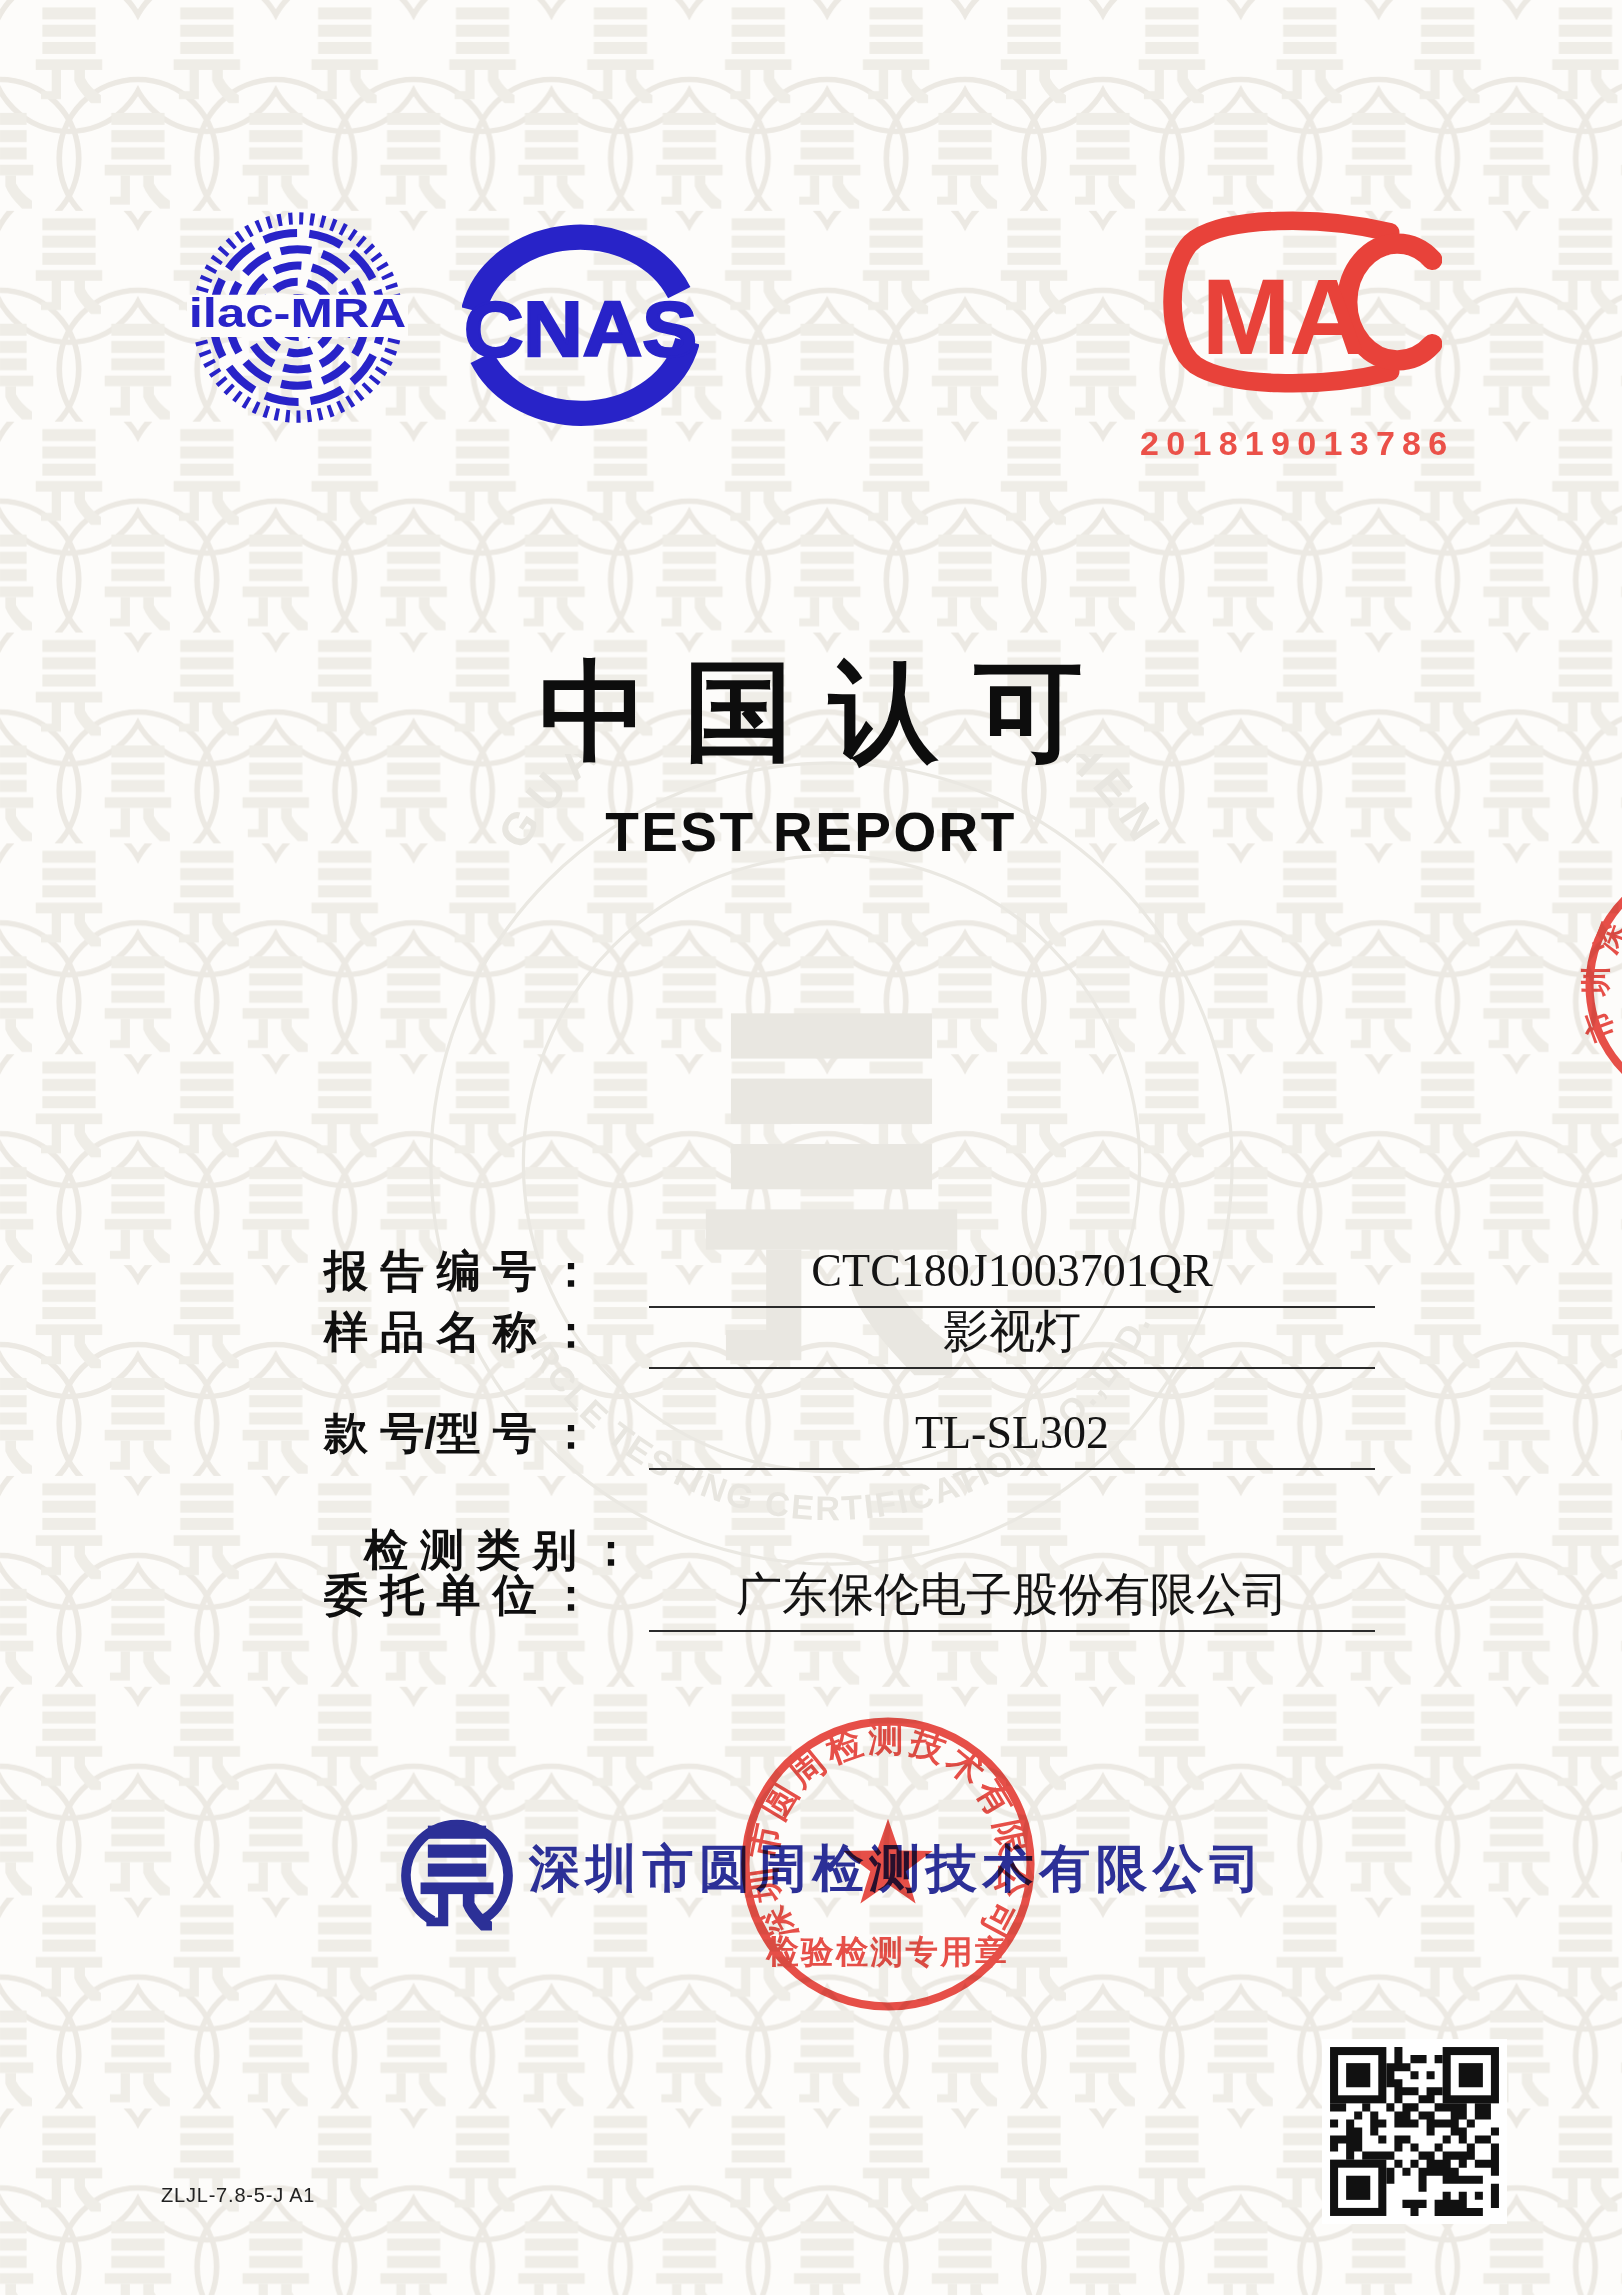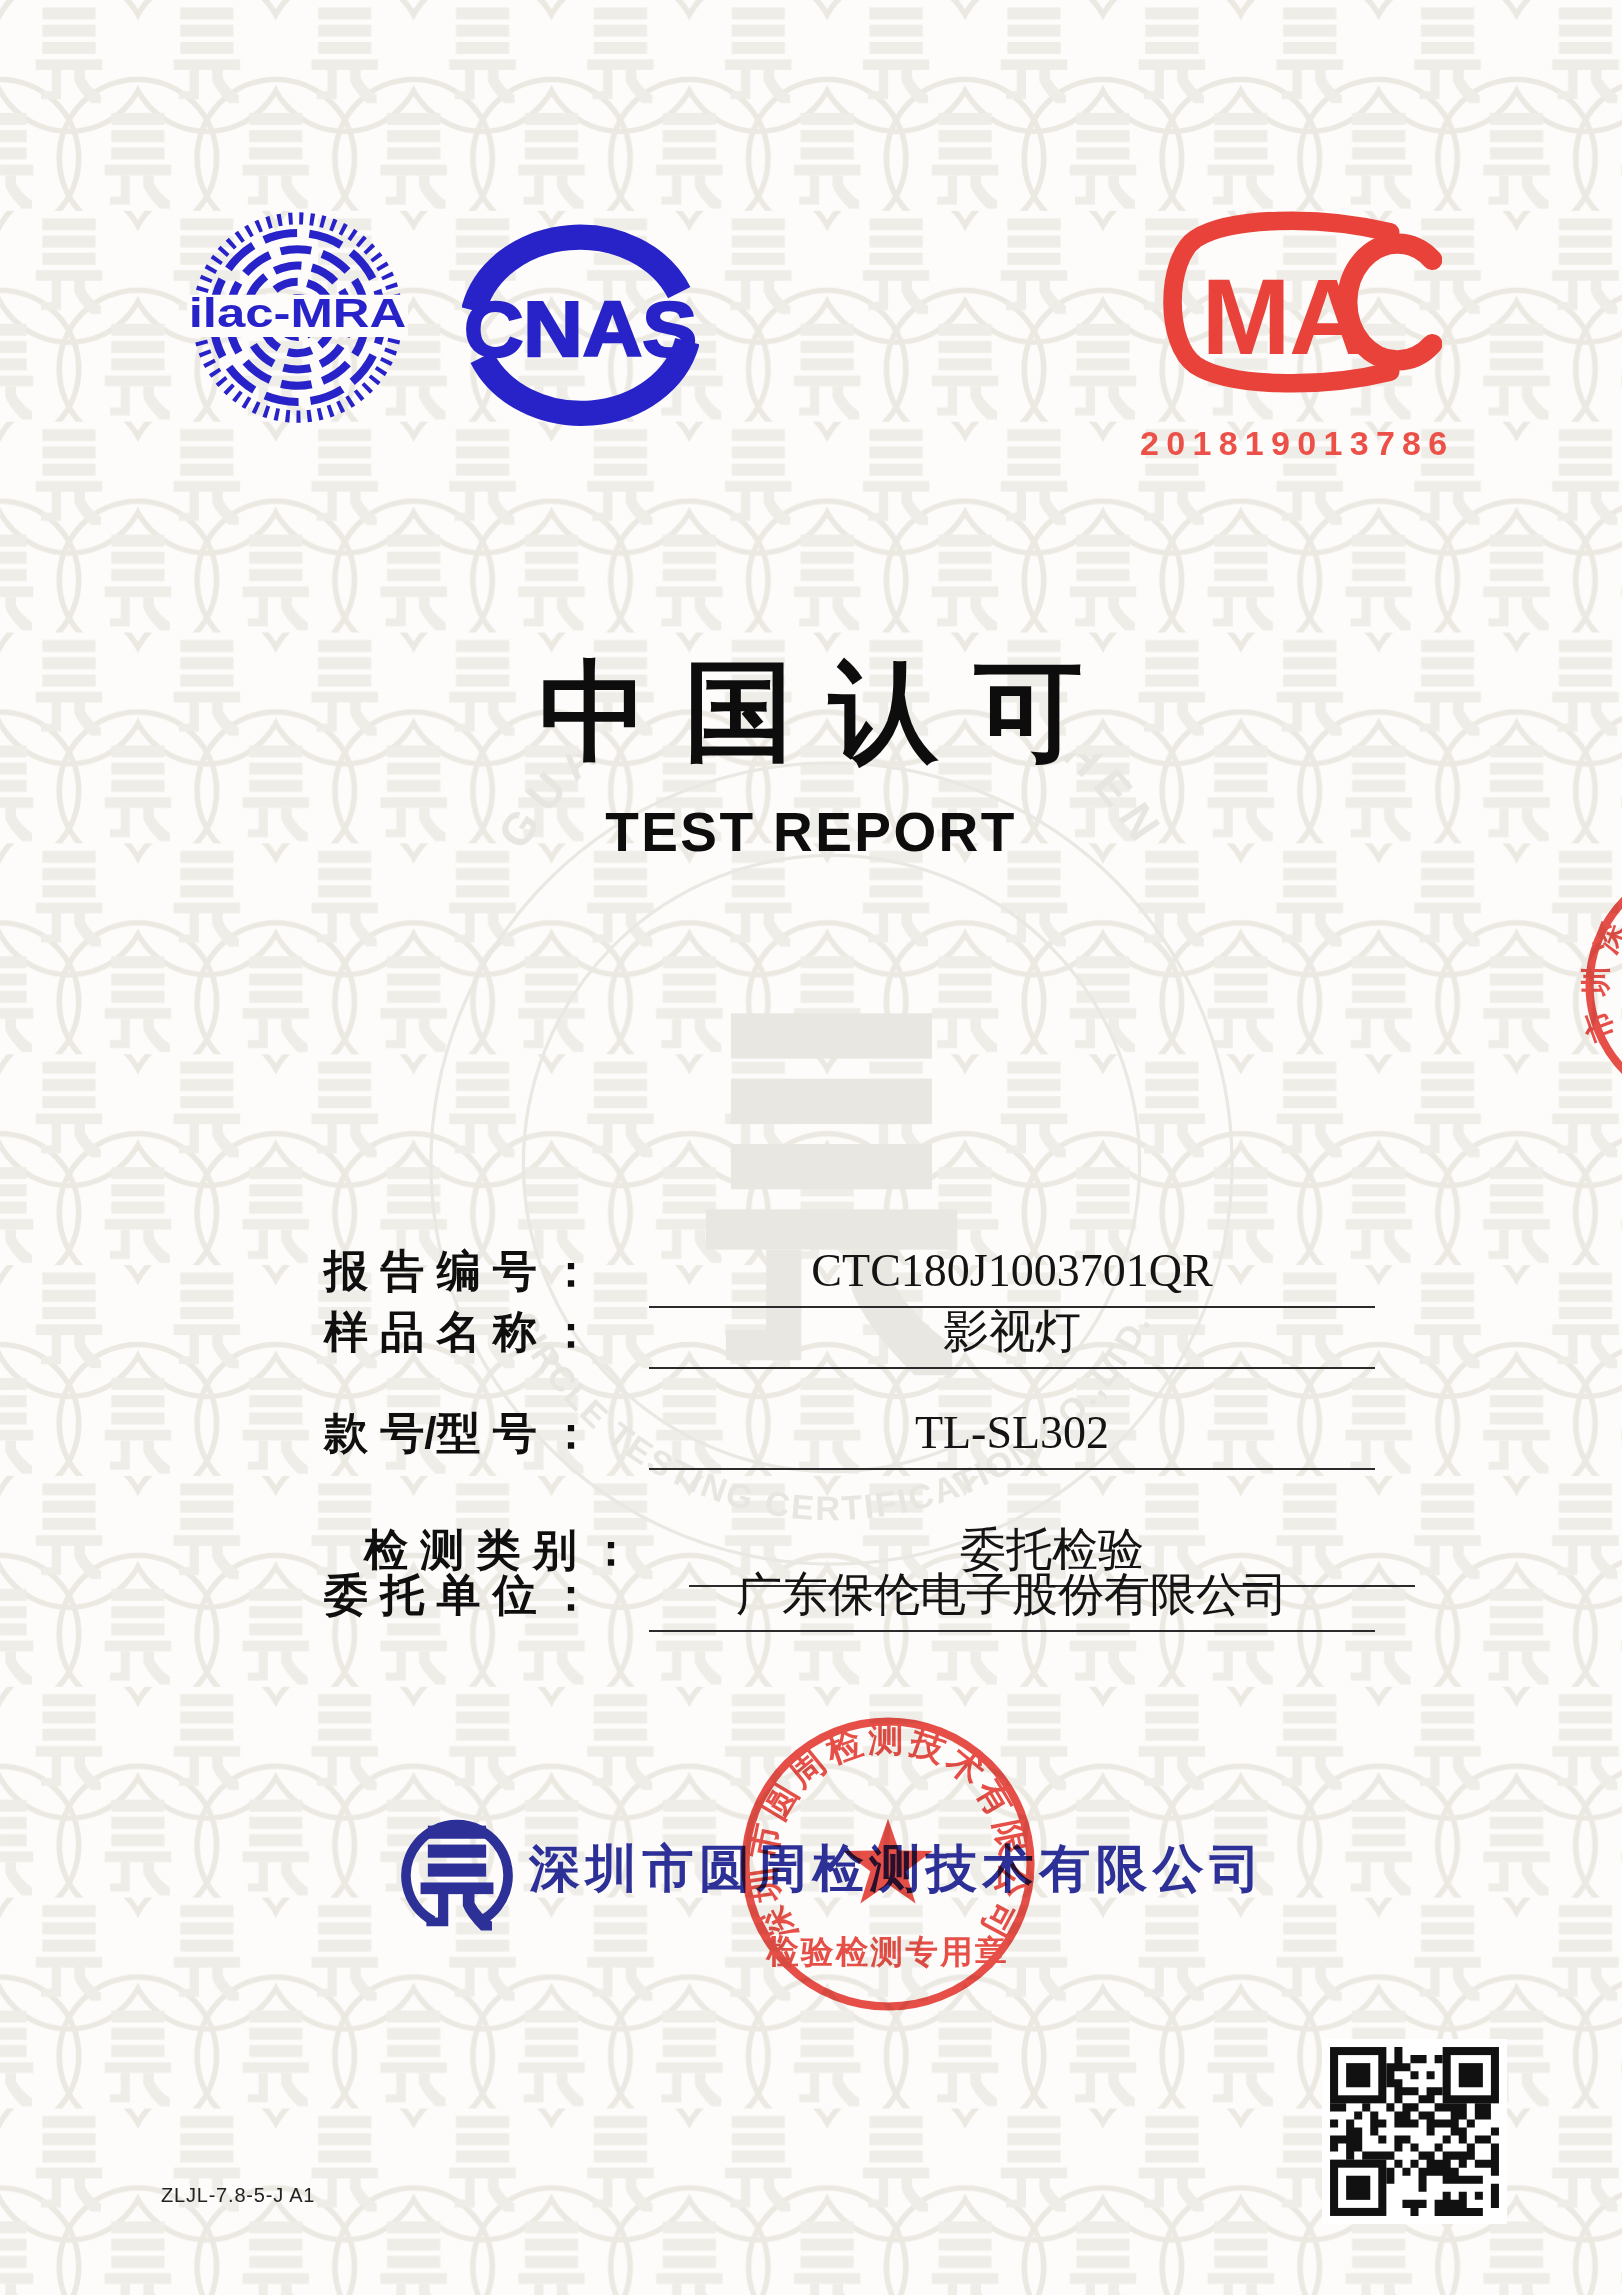--- a/index.html
+++ b/index.html
@@ -134,21 +134,20 @@
     <div class="form-row" style="top:1296px;">
       <div class="form-label">样 品 名 称 ：</div>
       <div class="form-value">影视灯</div>
     </div>
     <div class="form-row" style="top:1397px;">
       <div class="form-label">款 号/型 号 ：</div>
       <div class="form-value">TL-SL302</div>
     </div>
     <div class="form-row" style="top:1514px;margin-left:40px;">
       <div class="form-label">检 测 类 别 ：</div>
-      <div class="form-value">委托检验</div>
     </div>
     <div class="form-row" style="top:1559px;padding-left:20px;">
       <div class="form-label">委 托 单 位 ：</div>
       <div class="form-value">广东保伦电子股份有限公司</div>
     </div>
   </div>
 
   <svg class="abs" style="left:396px;top:1819px;" width="122" height="136" viewBox="-75 -70 150 168">
     <path d="M -29.6 55.6 A 63 63 0 1 1 29.6 55.6" fill="none" stroke="#2c3097" stroke-width="12"></path>
     <use href="#gb" transform="translate(0,-6) scale(0.9)" fill="#2c3097"></use>

